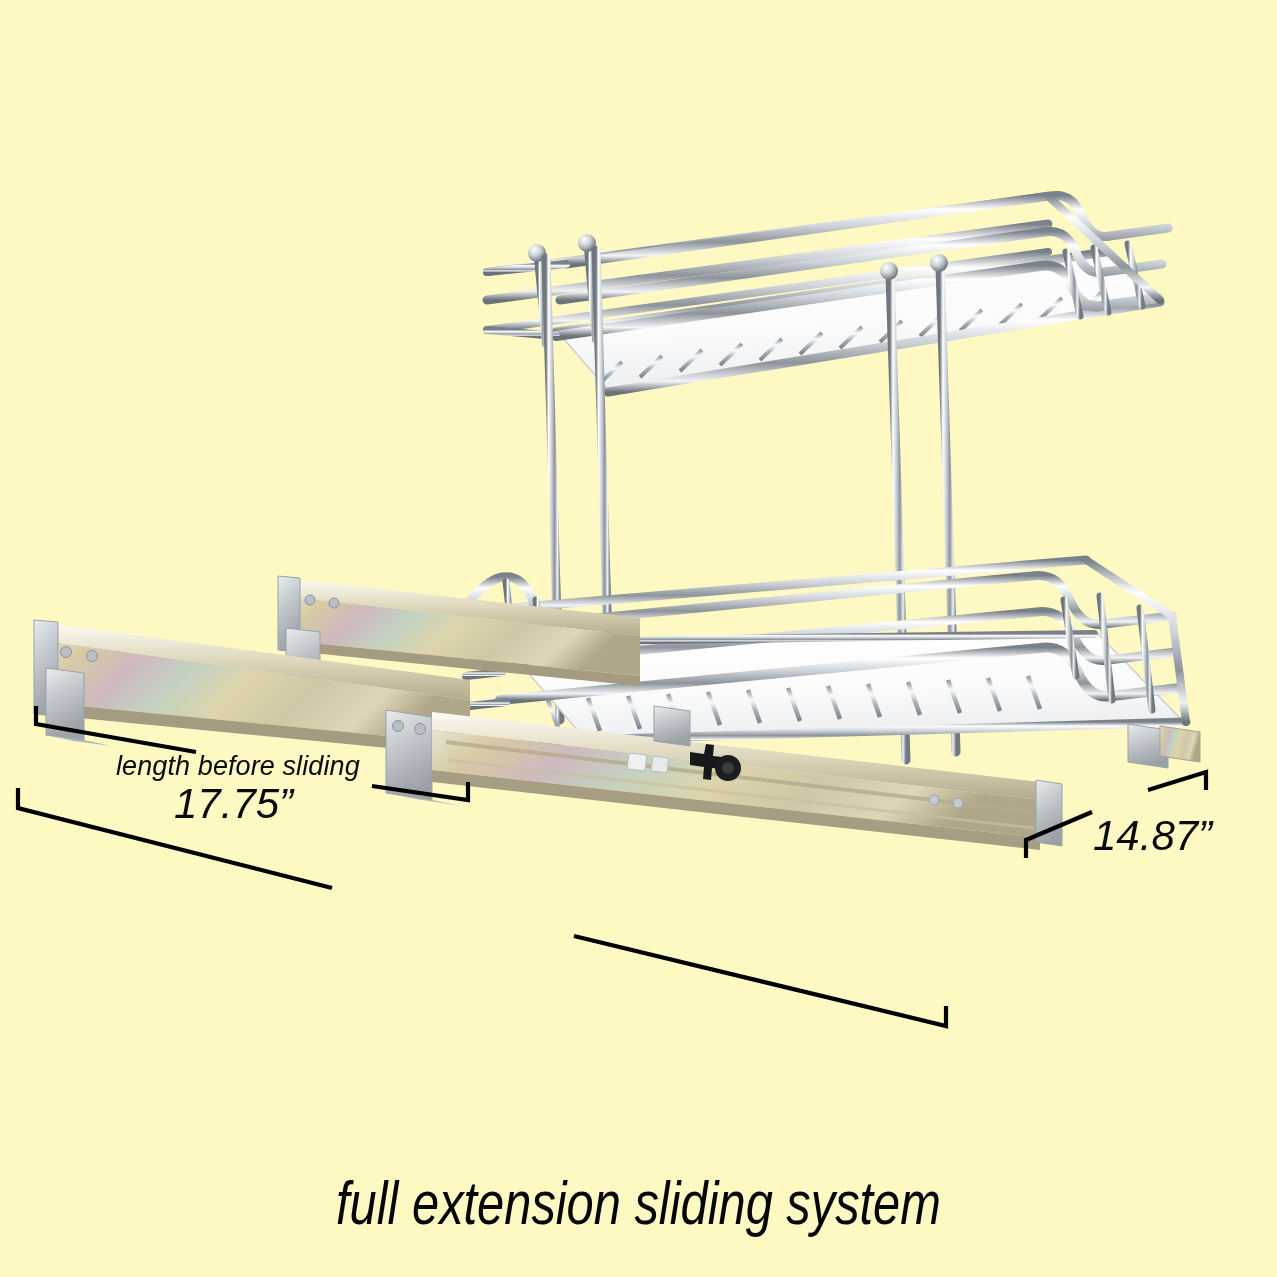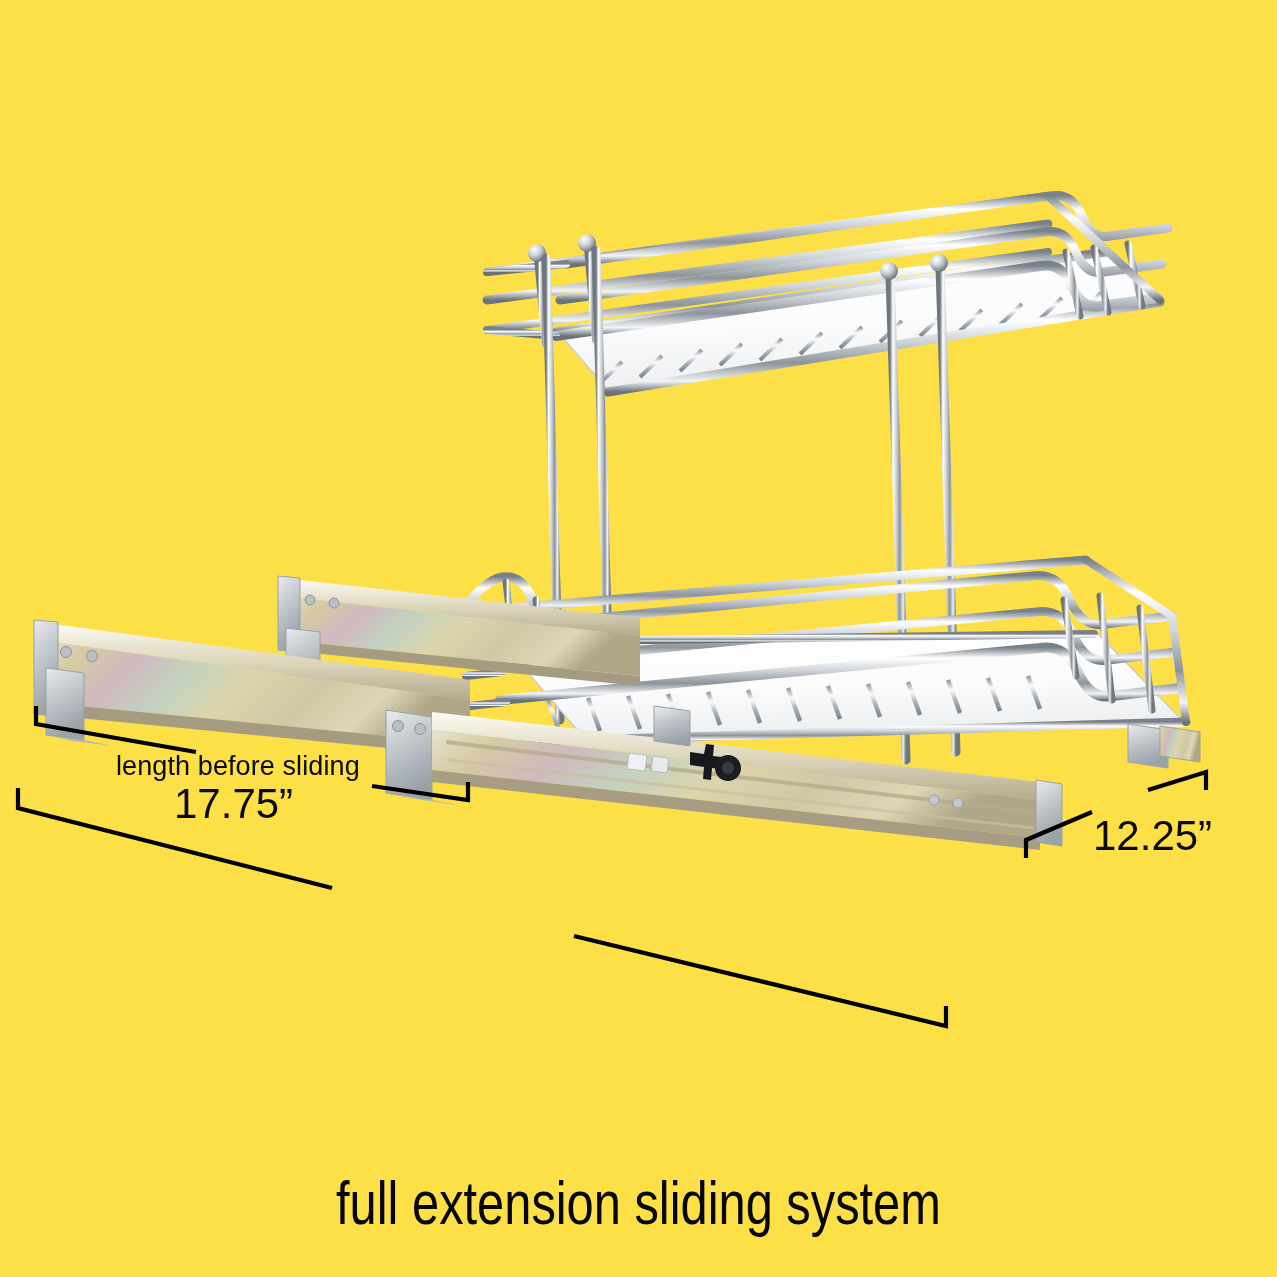--- a/index.html
+++ b/index.html
@@ -1,18 +1,18 @@
 <!DOCTYPE html>
 <html><head>
 <meta charset="utf-8">
 <style>
   html,body{margin:0;padding:0;background:#fff;}
   body{width:1277px;height:1277px;overflow:hidden;
        font-family:"Liberation Sans",sans-serif;color:#000;}
-  #stage{position:relative;width:1277px;height:1277px;background:#fde047;}
+  #stage{position:relative;width:1277px;height:1277px;background:#fef9c3;font-style:italic;}
   svg#art{position:absolute;left:0;top:0;width:1277px;height:1277px;display:block;}
   .dimlabel{position:absolute;white-space:nowrap;font-family:"Liberation Sans",sans-serif;
             color:#0a0a0a;line-height:1.05;}
   .dimlabel .cap{font-size:27px;font-weight:400;letter-spacing:.1px;display:block;}
   .dimlabel .val{font-size:42px;font-weight:400;display:block;text-align:center;margin-top:2px;}
   #lbl-before{left:116px;top:752px;}
   #lbl-before .val{text-align:left;margin-left:58px;}
   #lbl-after{left:330px;top:898px;}
   #lbl-after .val{text-align:left;margin-left:72px;}
   #lbl-depth{left:1093px;top:812px;font-size:41px;}
@@ -272,18 +272,18 @@
     </g>
   </svg>
 
   <div class="dimlabel" id="lbl-before">
     <span class="cap">length before sliding</span>
     <span class="val">17.75”</span>
   </div>
 
 
   <div class="dimlabel" id="lbl-depth">
-    <span class="val">12.25”</span>
+    <span class="val">14.87”</span>
   </div>
 
   <div id="caption">full extension sliding system</div>
 
 </div>
 
 </body></html>

